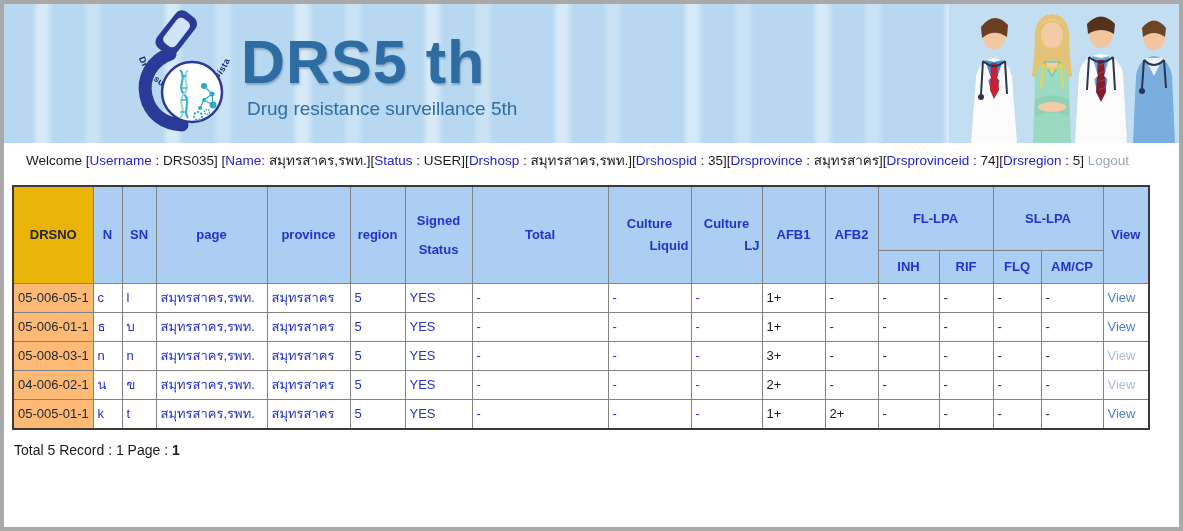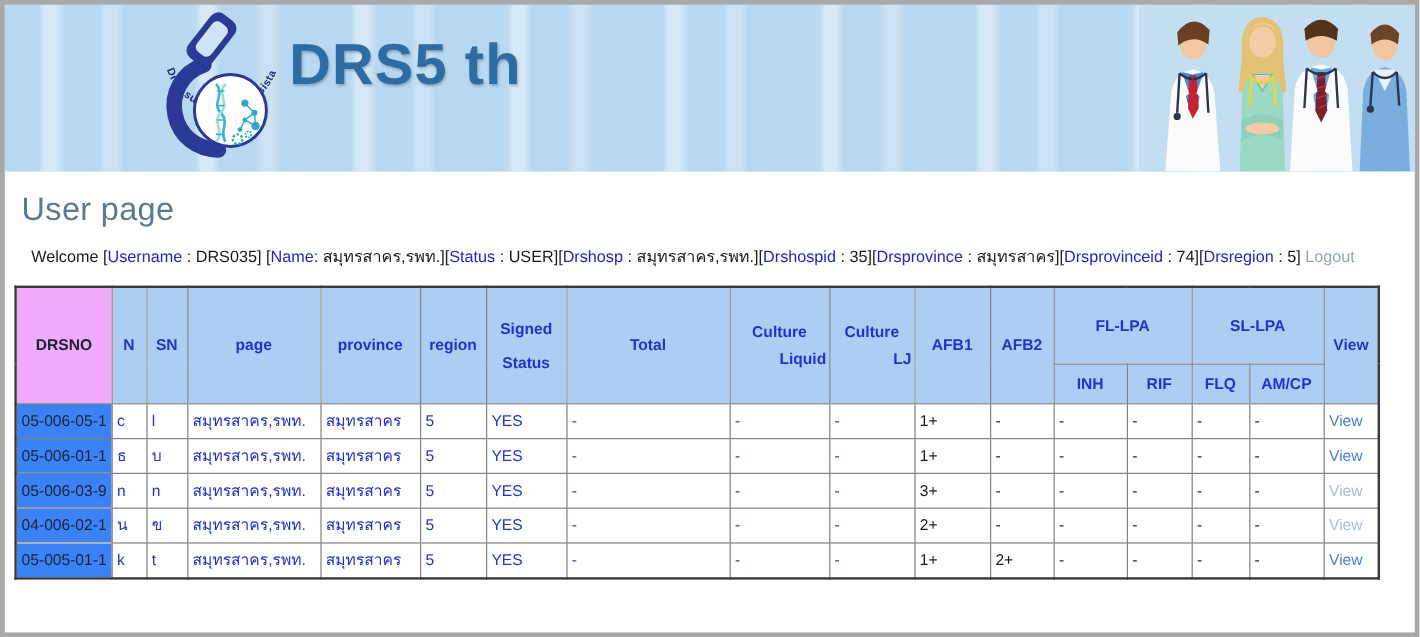--- a/index.html
+++ b/index.html
@@ -17,47 +17,47 @@
         rgba(255,255,255,0) 0 28px,
         rgba(255,255,255,0.45) 34px 42px,
         rgba(255,255,255,0) 50px 78px,
         rgba(255,255,255,0.25) 84px 94px,
         rgba(255,255,255,0) 100px 130px),
       #b7d8f0;
   }
   .logo-wrap{position:absolute;left:126px;top:4px;}
   .titles{position:absolute;left:237px;top:26px;}
   .app-title{
-    font-size:48px;font-weight:bold;color:#2e6da4;letter-spacing:1px;
+    font-size:61px;font-weight:bold;color:#2e6da4;letter-spacing:1px;
     text-shadow:1px 2px 2px rgba(50,80,110,0.35);line-height:1.05;
   }
   .app-subtitle{font-size:19px;color:#2e6da4;margin-top:4px;margin-left:6px;}
   .doctors-wrap{position:absolute;right:0;top:0;height:139px;}
   
   .content{padding:6px 0 0 8px;}
   .page-title{font-size:27px;color:#5a7a8f;font-weight:400;margin:10px 0 12px 6px;letter-spacing:0.3px;}
   .welcome{font-size:13.5px;color:#1a1a1a;margin:0 0 14px 14px;white-space:nowrap;}
   .welcome .wl{color:#2323cc;}
   .welcome .logout{color:#99a6b4;text-decoration:none;cursor:pointer;}
   
   table.results{border-collapse:collapse;table-layout:fixed;width:1138px;border:2px solid #3a3a3a;}
   .results th,.results td{border:1px solid #828282;overflow:hidden;}
   .results th{
     background:#abcef2;color:#2233cc;font-weight:bold;font-size:13px;
     text-align:center;vertical-align:middle;padding:2px;
   }
-  .results th.drsno-h{background:#f0abfc;color:#1c2430;}
+  .results th.drsno-h{background:#eab308;color:#1c2430;}
   .results thead tr.h1{height:64px;}
   .results thead tr.h2{height:33px;}
   .results td{
     background:#ffffff;color:#2233cc;font-size:13px;height:26px;
     padding:1px 4px;vertical-align:middle;text-align:left;white-space:nowrap;
   }
   .results td.dark{color:#1a1a1a;}
-  .results td.drsno-cell{background:#3b82f6;color:#1a2430;}
+  .results td.drsno-cell{background:#fdba74;color:#1a2430;}
   .gap2{margin-top:14px;}
   .gap1{margin-top:7px;text-align:right;}
   a.view{color:#4a80d2;text-decoration:none;cursor:pointer;}
   a.view.visited{color:#a9bdd9;}
   .footer-line{font-size:14px;color:#1a1a1a;margin:12px 0 0 2px;}
 </style>
 </head>
 <body>
 
 <div class="frame">
@@ -91,20 +91,21 @@
           <circle cx="70" cy="100" r="2"></circle>
         </g>
         <path d="M74,78 L82,86 L74,92 L83,97 M82,86 L83,97 M74,92 L70,100" stroke="#2fa9c4" stroke-width="1.2" fill="none"></path>
         <circle cx="68" cy="108" r="4" fill="none" stroke="#2fa9c4" stroke-width="2" stroke-dasharray="2 1.5"></circle>
         <circle cx="77" cy="104" r="2.5" fill="none" stroke="#2fa9c4" stroke-width="1.5" stroke-dasharray="1.5 1"></circle>
       </svg>
     </div>
 
     <div class="titles">
       <div class="app-title">DRS5 th</div>
+      <div class="app-subtitle">Drug resistance surveillance 5th</div>
     </div>
 
     <div class="doctors-wrap">
       <svg width="230" height="139" viewBox="0 0 230 139">
         <rect width="230" height="139" fill="#c3def1"></rect>
 
         <g>
           <path d="M 126,139 L 130,70 Q 133,52 152,50 Q 171,52 174,70 L 178,139 Z" fill="#fbfbfb"></path>
           <path d="M 143,52 L 152,54 L 161,52 L 158,80 L 152,96 L 146,80 Z" fill="#6aaade"></path>
           <path d="M 149,56 L 155,56 L 157,88 L 152,98 L 147,88 Z" fill="#7d1f2e"></path>
@@ -145,21 +146,20 @@
           <path d="M 95,58 L 103,72 L 111,58 Z" fill="#f3cba6" stroke="#6fbfa5" stroke-width="1.2"></path>
           <path d="M 94,60 Q 103,70 112,60 M 94,60 L 92,84 M 112,60 L 114,84" stroke="#e3d44e" stroke-width="2.5" fill="none"></path>
           <path d="M 86,96 Q 103,87 120,96 L 120,113 Q 103,104 86,113 Z" fill="#8fd0b8"></path>
           <ellipse cx="103" cy="103" rx="14" ry="5" fill="#f3cba6"></ellipse>
         </g>
       </svg>
     </div>
   </div>
 
   <div class="content">
-    <div class="page-title">User page</div>
 
     <div class="welcome">
       <span>Welcome [</span><span class="wl">Username</span><span> : DRS035] [</span><span class="wl">Name:</span><span> สมุทรสาคร,รพท.][</span><span class="wl">Status</span><span> : USER][</span><span class="wl">Drshosp</span><span> : สมุทรสาคร,รพท.][</span><span class="wl">Drshospid</span><span> : 35][</span><span class="wl">Drsprovince</span><span> : สมุทรสาคร][</span><span class="wl">Drsprovinceid</span><span> : 74][</span><span class="wl">Drsregion</span><span> : 5] </span><a class="logout">Logout</a>
     </div>
 
     <table class="results">
       <colgroup>
         <col style="width:80px">
           <col style="width:29px">
           <col style="width:34px">
@@ -245,21 +245,21 @@
           <td>-</td>
           <td class="dark">1+</td>
           <td class="dark">-</td>
           <td class="dark">-</td>
           <td class="dark">-</td>
           <td class="dark">-</td>
           <td class="dark">-</td>
           <td><a class="view">View</a></td>
         </tr>
         <tr>
-          <td class="drsno-cell">05-006-03-9</td>
+          <td class="drsno-cell">05-008-03-1</td>
           <td>n</td>
           <td>n</td>
           <td>สมุทรสาคร,รพท.</td>
           <td>สมุทรสาคร</td>
           <td>5</td>
           <td>YES</td>
           <td>-</td>
           <td>-</td>
           <td>-</td>
           <td class="dark">3+</td>
@@ -304,14 +304,17 @@
           <td class="dark">2+</td>
           <td class="dark">-</td>
           <td class="dark">-</td>
           <td class="dark">-</td>
           <td class="dark">-</td>
           <td><a class="view">View</a></td>
         </tr>
       </tbody>
     </table>
 
+    <div class="footer-line">
+      <span>Total 5 Record : 1 Page : </span><b>1</b>
+    </div>
   </div>
 </div>
 
 </body></html>

